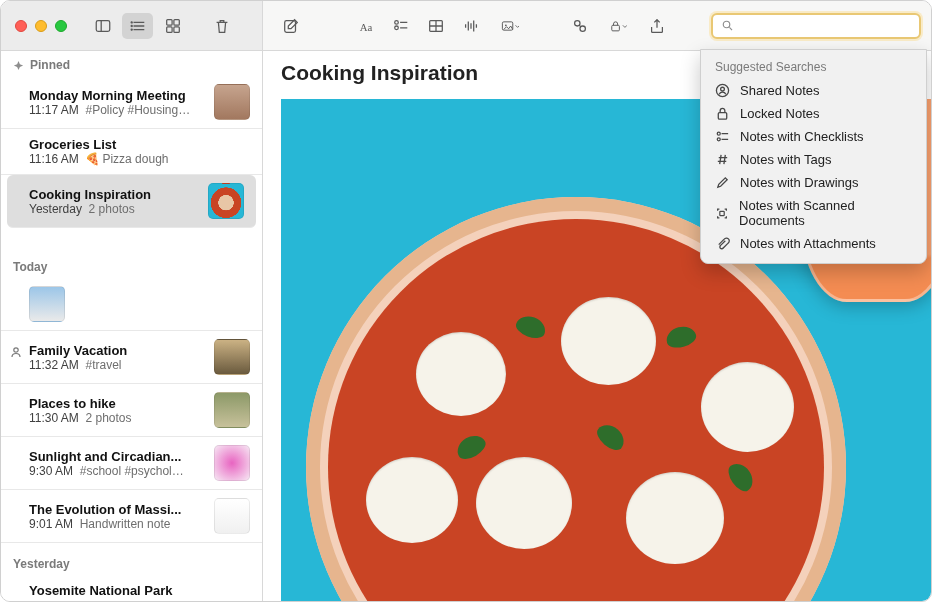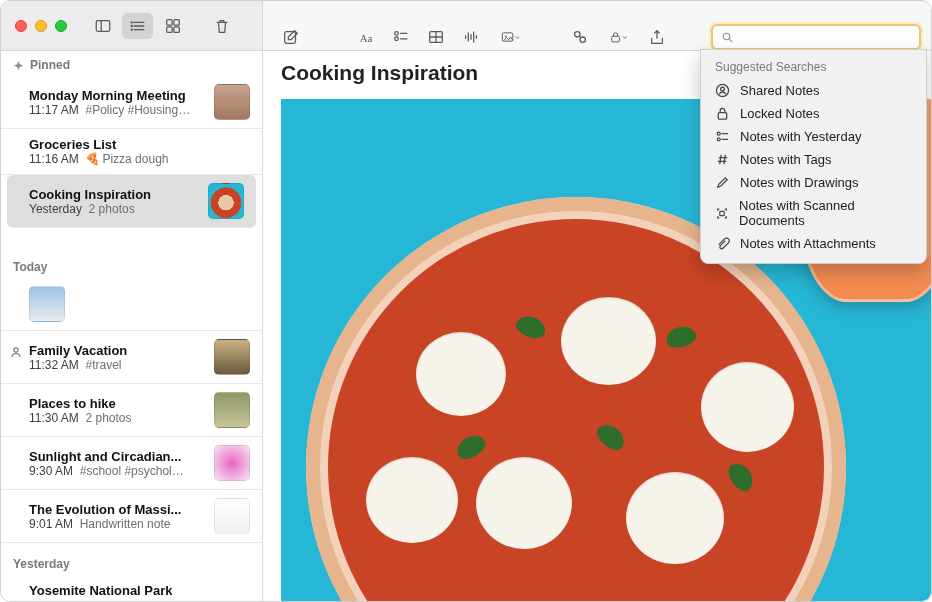--- a/index.html
+++ b/index.html
@@ -44,21 +44,21 @@
     color:#5a5a5a;
     border-radius:5px;
     margin: 0 2px;
   }
   .tb-btn.selected { background:#d3d3d3; }
   .tb-btn svg { width:18px; height:18px; stroke:#5a5a5a; stroke-width:1.4; fill:none;}
   .titlebar-right {
     flex:1;
     height:100%;
     display:flex;
-    align-items:flex-end;
+    align-items:center;
     padding: 0 10px;
   }
   .tb-spacer{ flex:1 }
   .search-field{
     position:relative;
     display:flex;
     align-items:center;
     width:210px;
     height:26px;
     border:2px solid #e9c874;
@@ -462,21 +462,21 @@
       </svg>
     <span>Locked Notes</span>
   </div>
   <div class="dd-item">
     <svg viewBox="0 0 16 16">
         <circle cx="4" cy="5" r="1.6"></circle>
         <line x1="7" y1="5" x2="14" y2="5"></line>
         <circle cx="4" cy="11" r="1.6"></circle>
         <line x1="7" y1="11" x2="14" y2="11"></line>
       </svg>
-    <span>Notes with Yesterday</span>
+    <span>Notes with Checklists</span>
   </div>
   <div class="dd-item">
     <svg viewBox="0 0 16 16">
         <line x1="4" y1="6" x2="13" y2="6"></line>
         <line x1="3" y1="10" x2="12" y2="10"></line>
         <line x1="6.5" y1="3" x2="5" y2="13"></line>
         <line x1="11" y1="3" x2="9.5" y2="13"></line>
       </svg>
     <span>Notes with Tags</span>
   </div>

